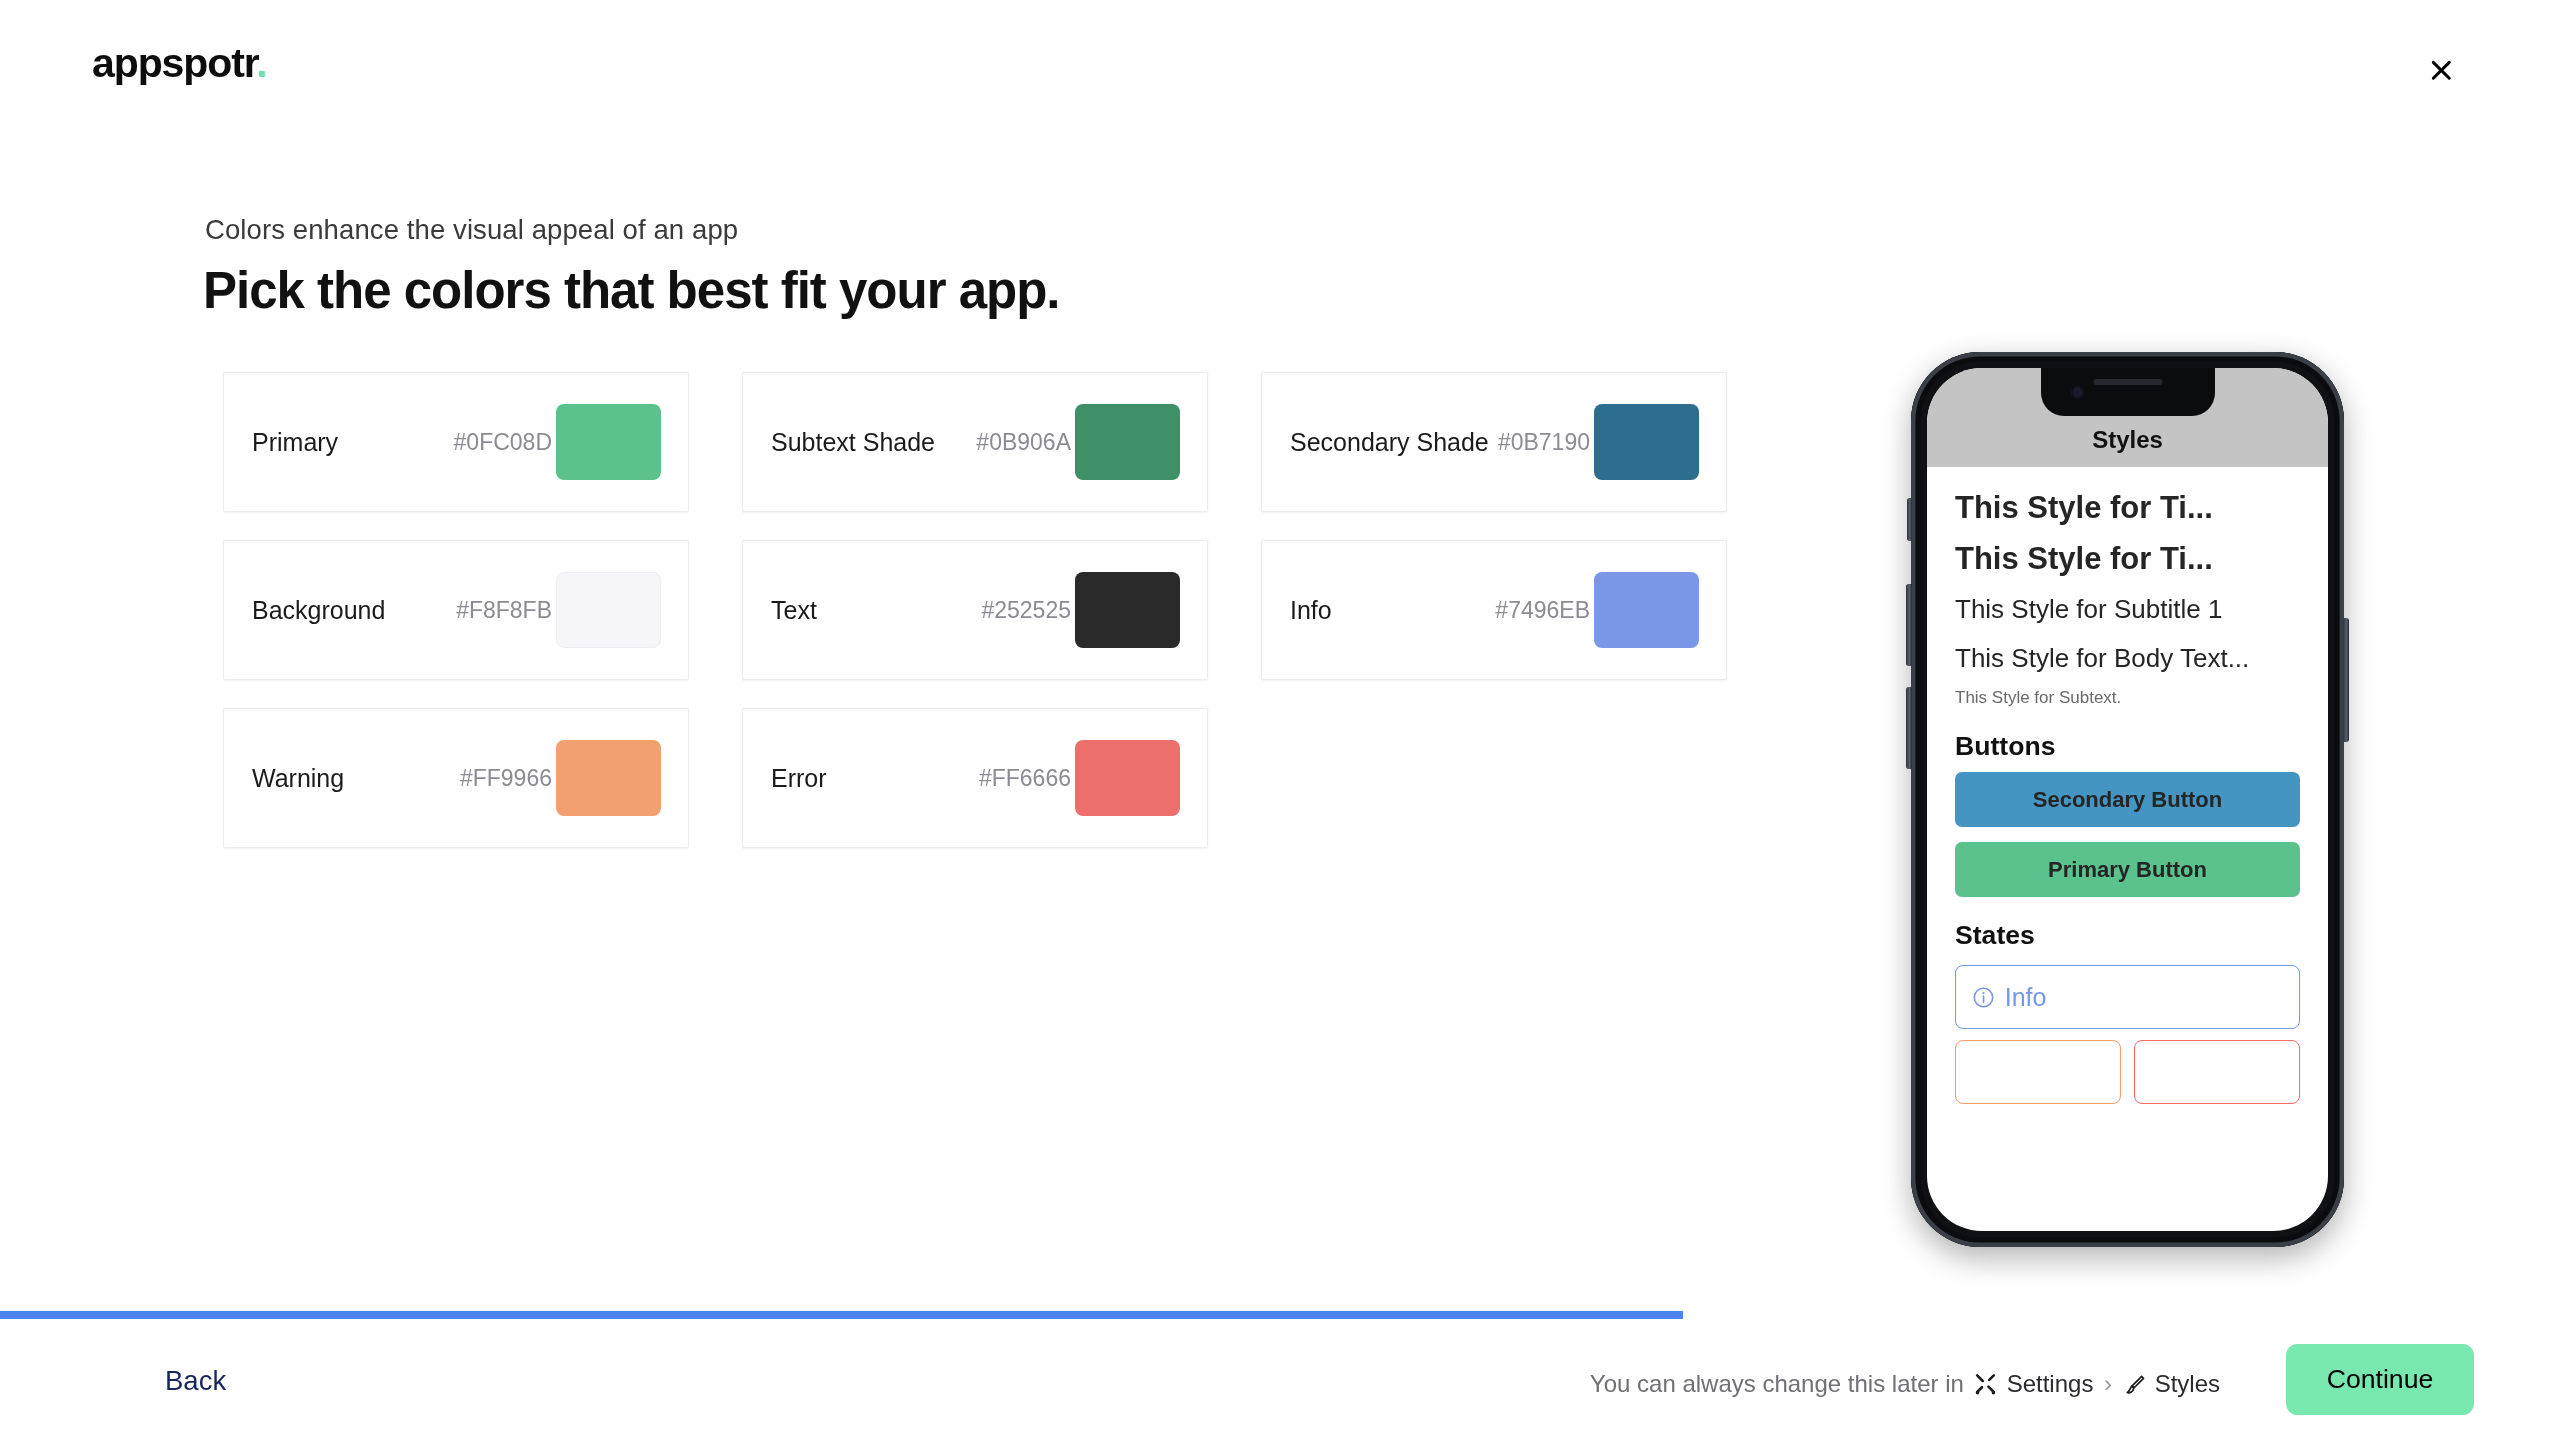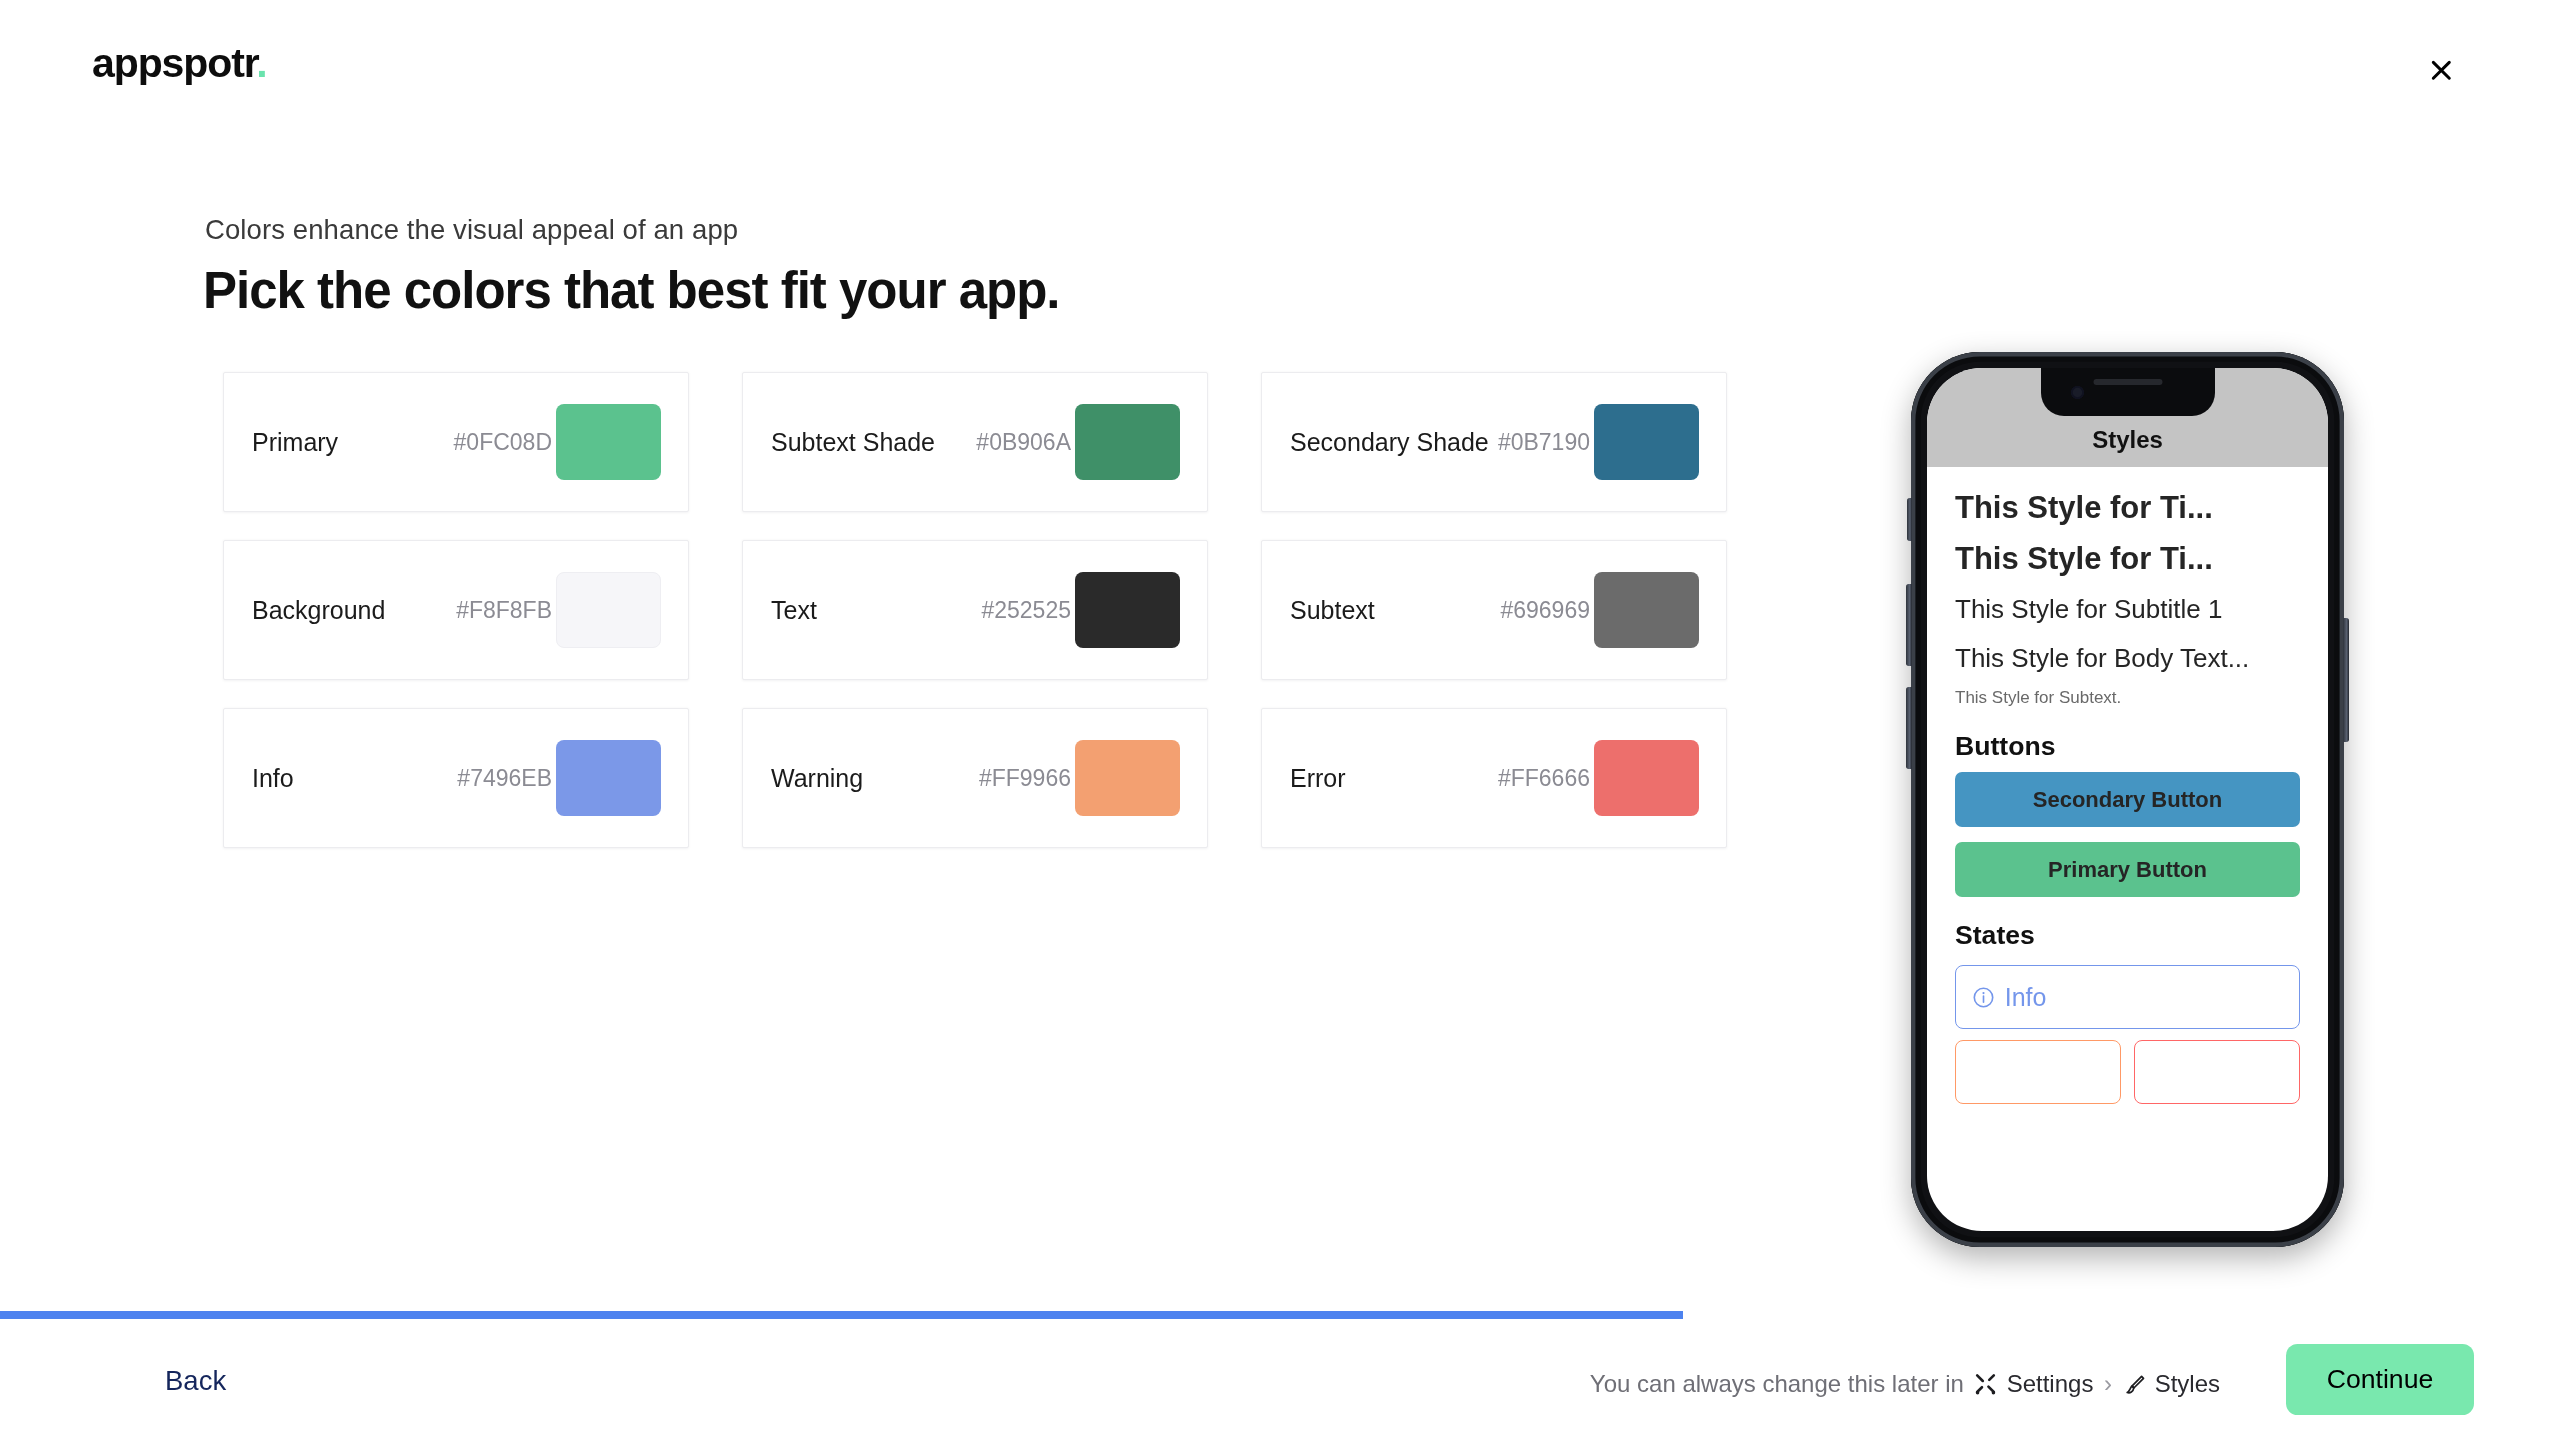--- a/index.html
+++ b/index.html
@@ -437,25 +437,20 @@
         </div>
         <div class="color-card">
           <span class="color-name">Background</span>
           <span class="color-hex">#F8F8FB</span>
           <span class="color-swatch pale" style="background: rgb(246, 246, 249);"></span>
         </div>
         <div class="color-card">
           <span class="color-name">Text</span>
           <span class="color-hex">#252525</span>
           <span class="color-swatch" style="background: rgb(42, 42, 42);"></span>
-        </div>
-        <div class="color-card">
-          <span class="color-name">Subtext</span>
-          <span class="color-hex">#696969</span>
-          <span class="color-swatch" style="background: rgb(107, 107, 107);"></span>
         </div>
         <div class="color-card">
           <span class="color-name">Info</span>
           <span class="color-hex">#7496EB</span>
           <span class="color-swatch" style="background: rgb(123, 152, 232);"></span>
         </div>
         <div class="color-card">
           <span class="color-name">Warning</span>
           <span class="color-hex">#FF9966</span>
           <span class="color-swatch" style="background: rgb(243, 160, 113);"></span>

